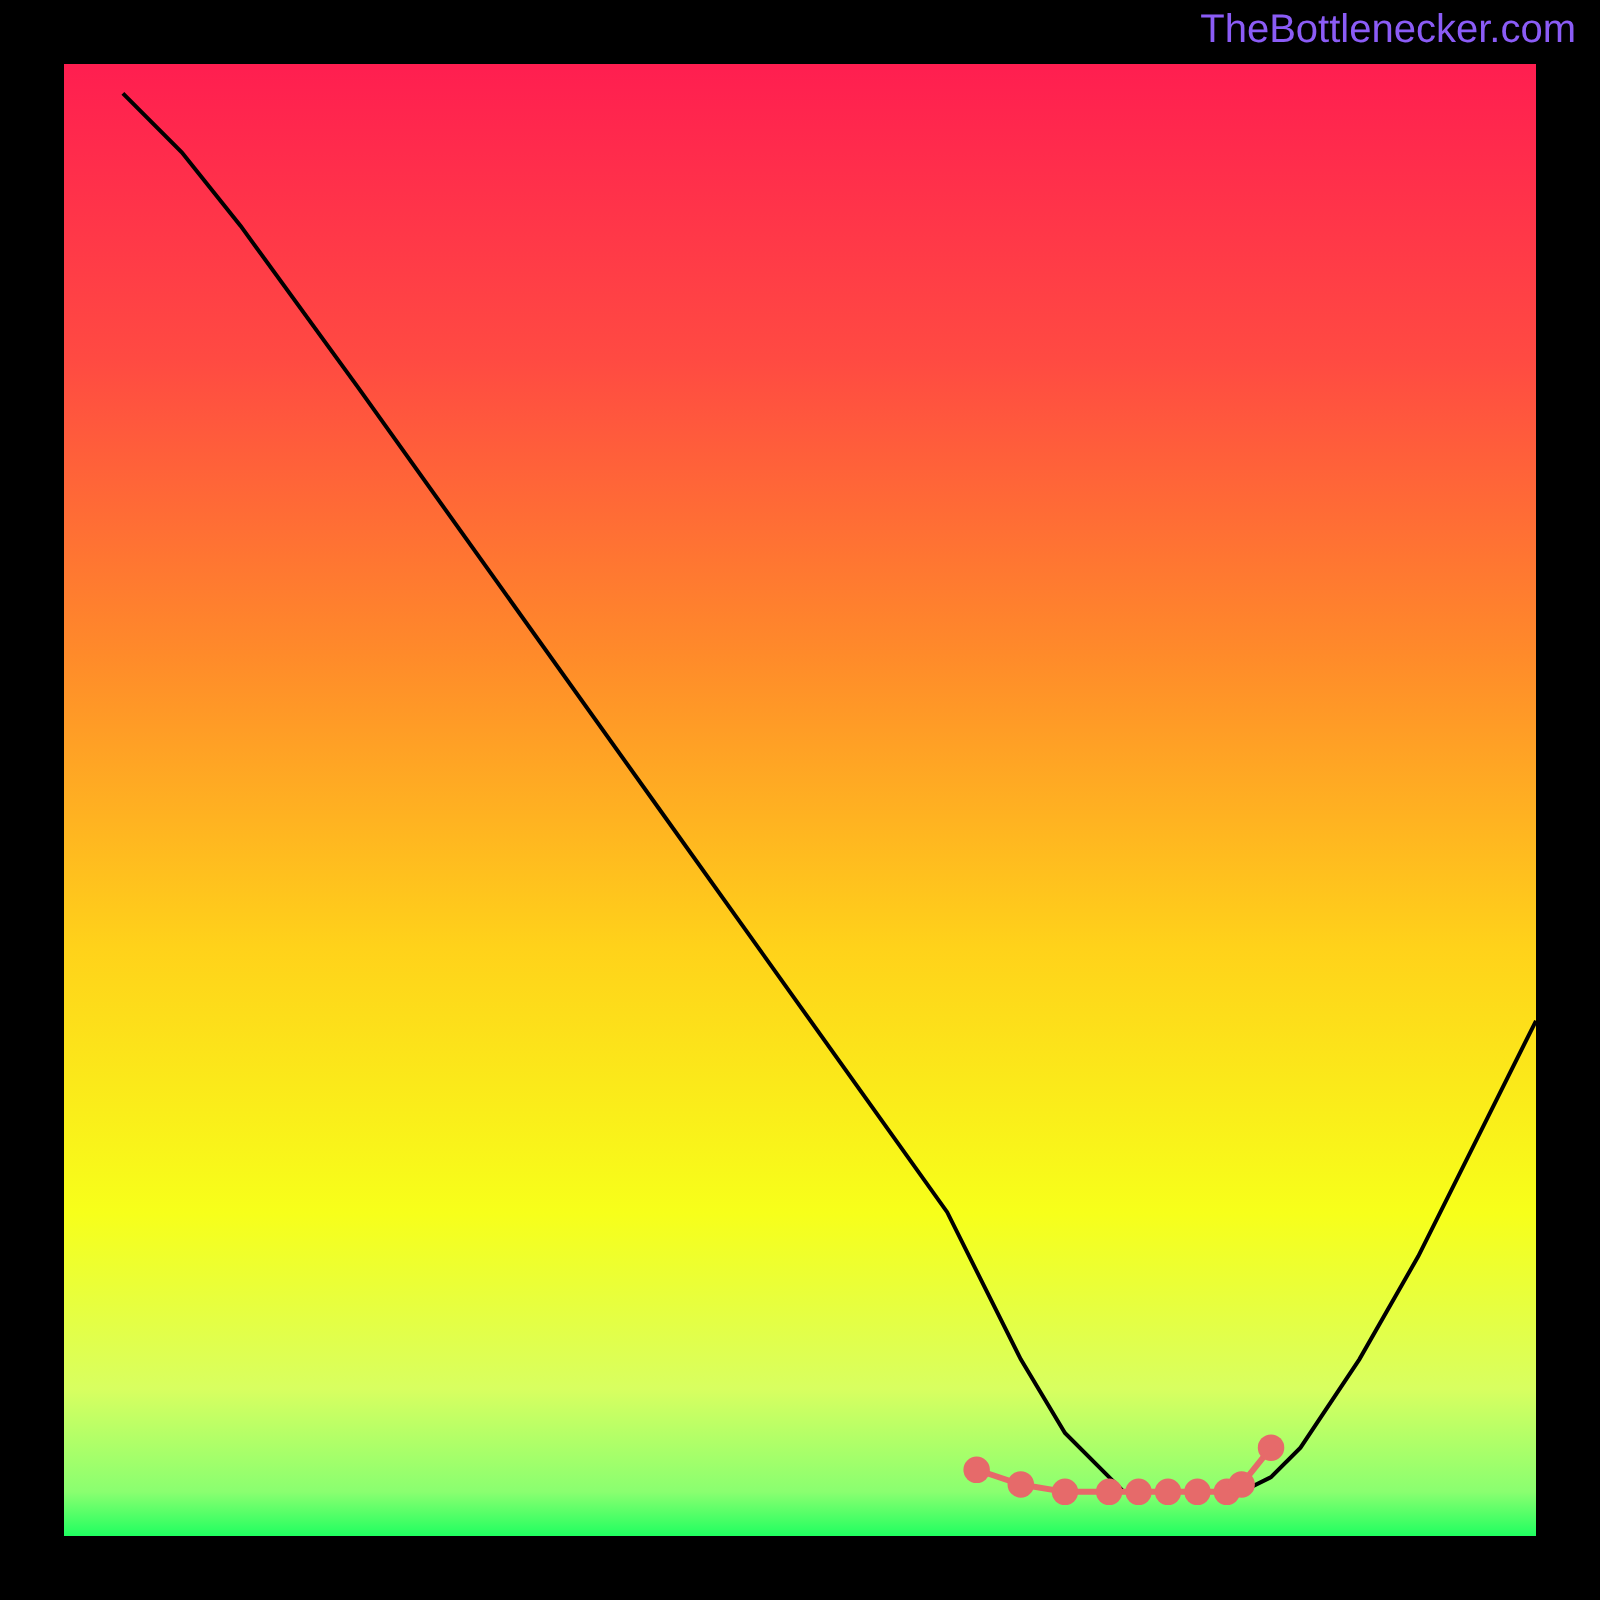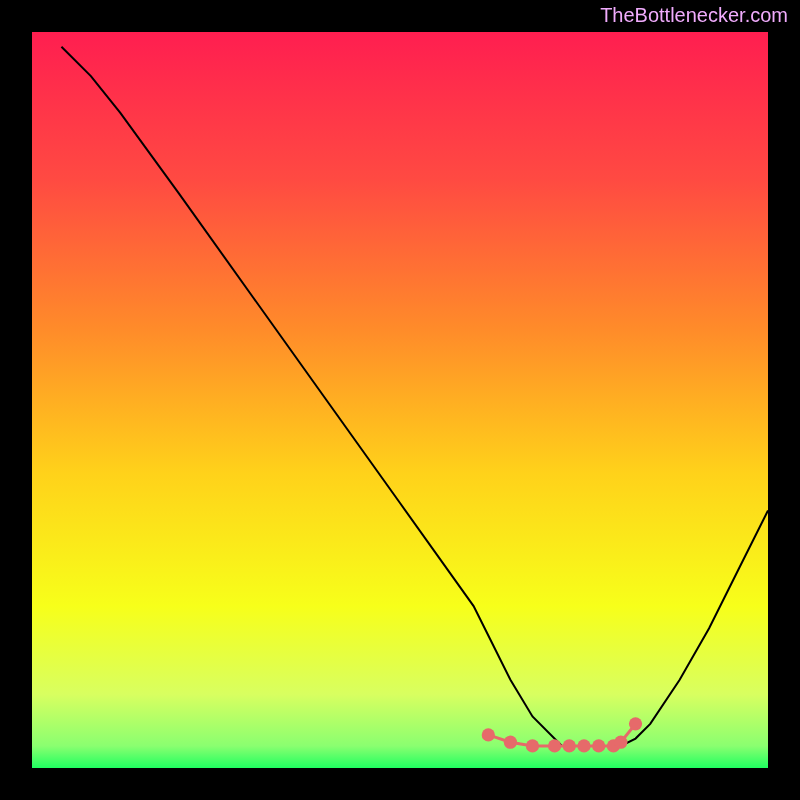--- a/index.html
+++ b/index.html
@@ -8,21 +8,21 @@
     background: #000;
     width: 800px;
     height: 800px;
     position: relative;
     font-family: Arial, sans-serif;
   }
   .watermark {
     position: absolute;
     top: 4px;
     right: 12px;
-    color: #f0abfc;
+    color: #8b5cf6;
     font-size: 20px;
     font-weight: 500;
     z-index: 10;
   }
   .plot-area {
     position: absolute;
     left: 32px;
     top: 32px;
     width: 736px;
     height: 736px;

